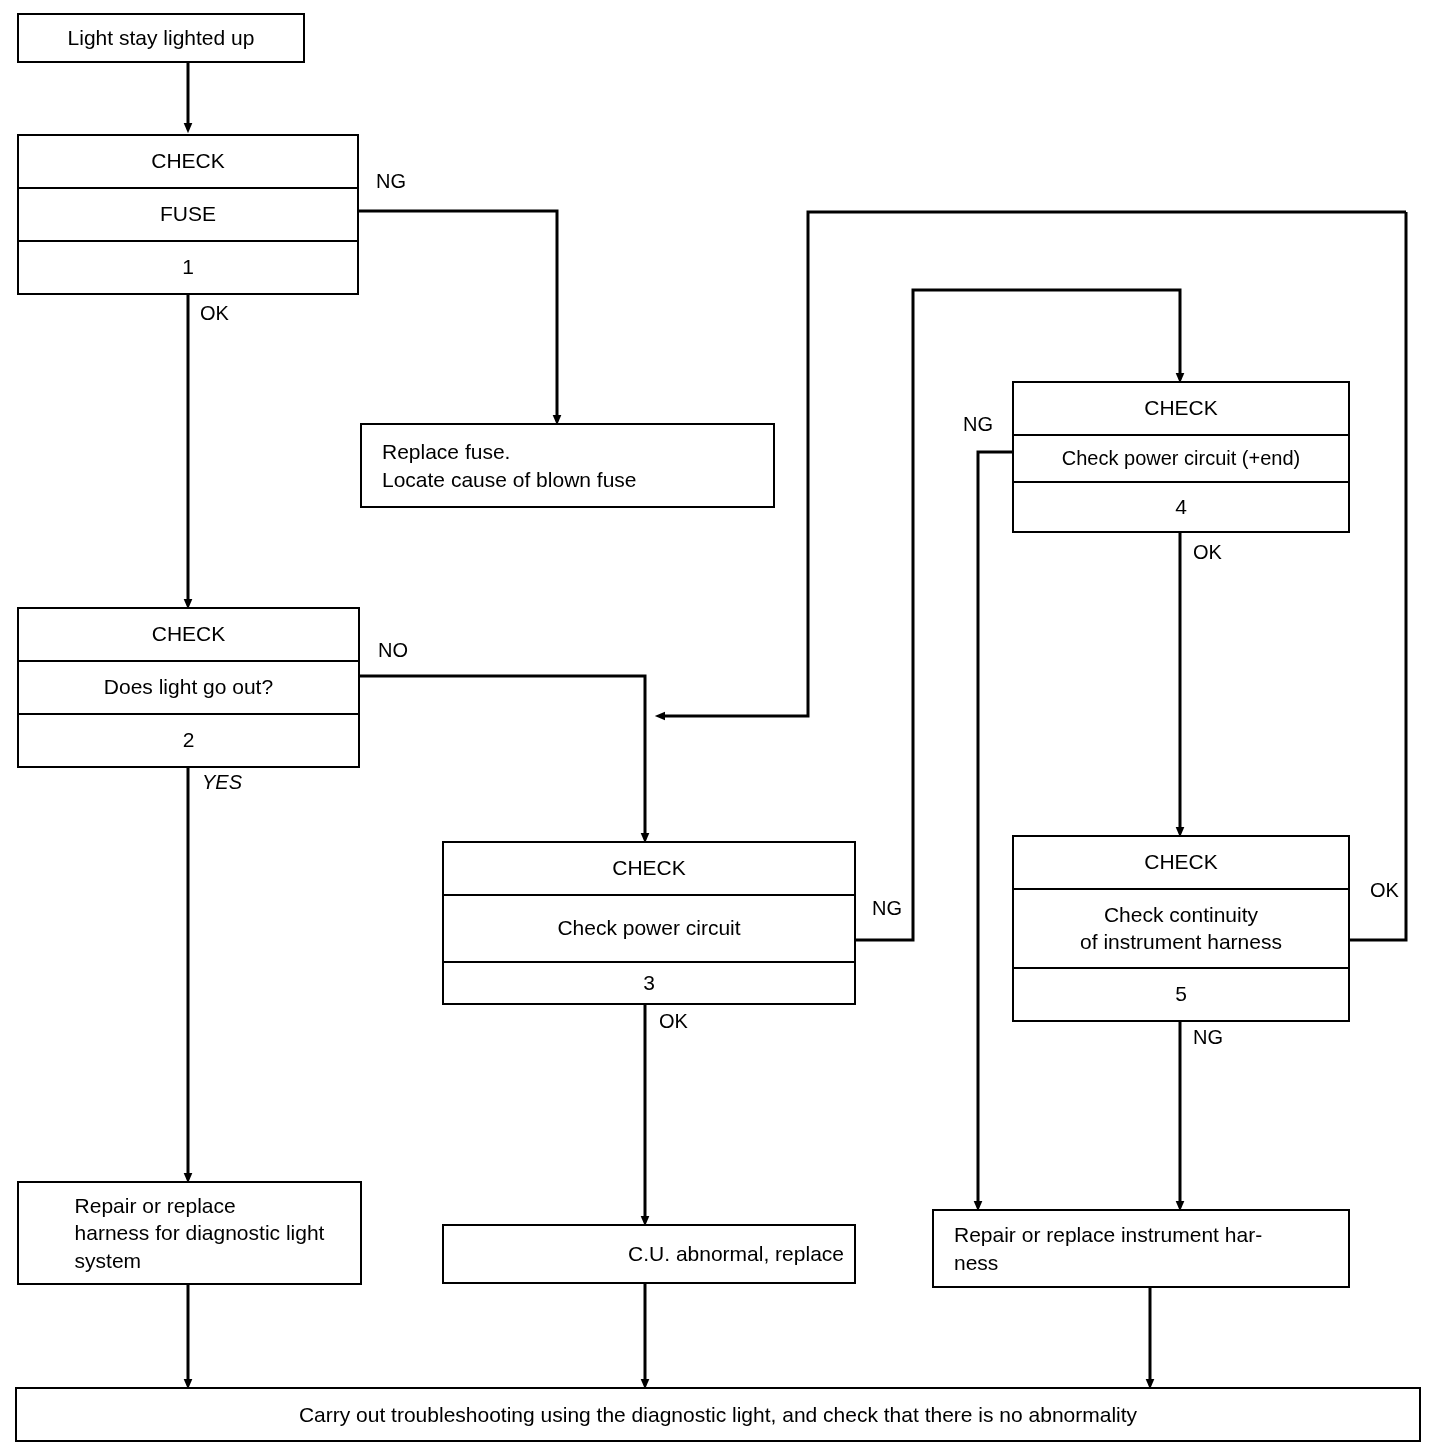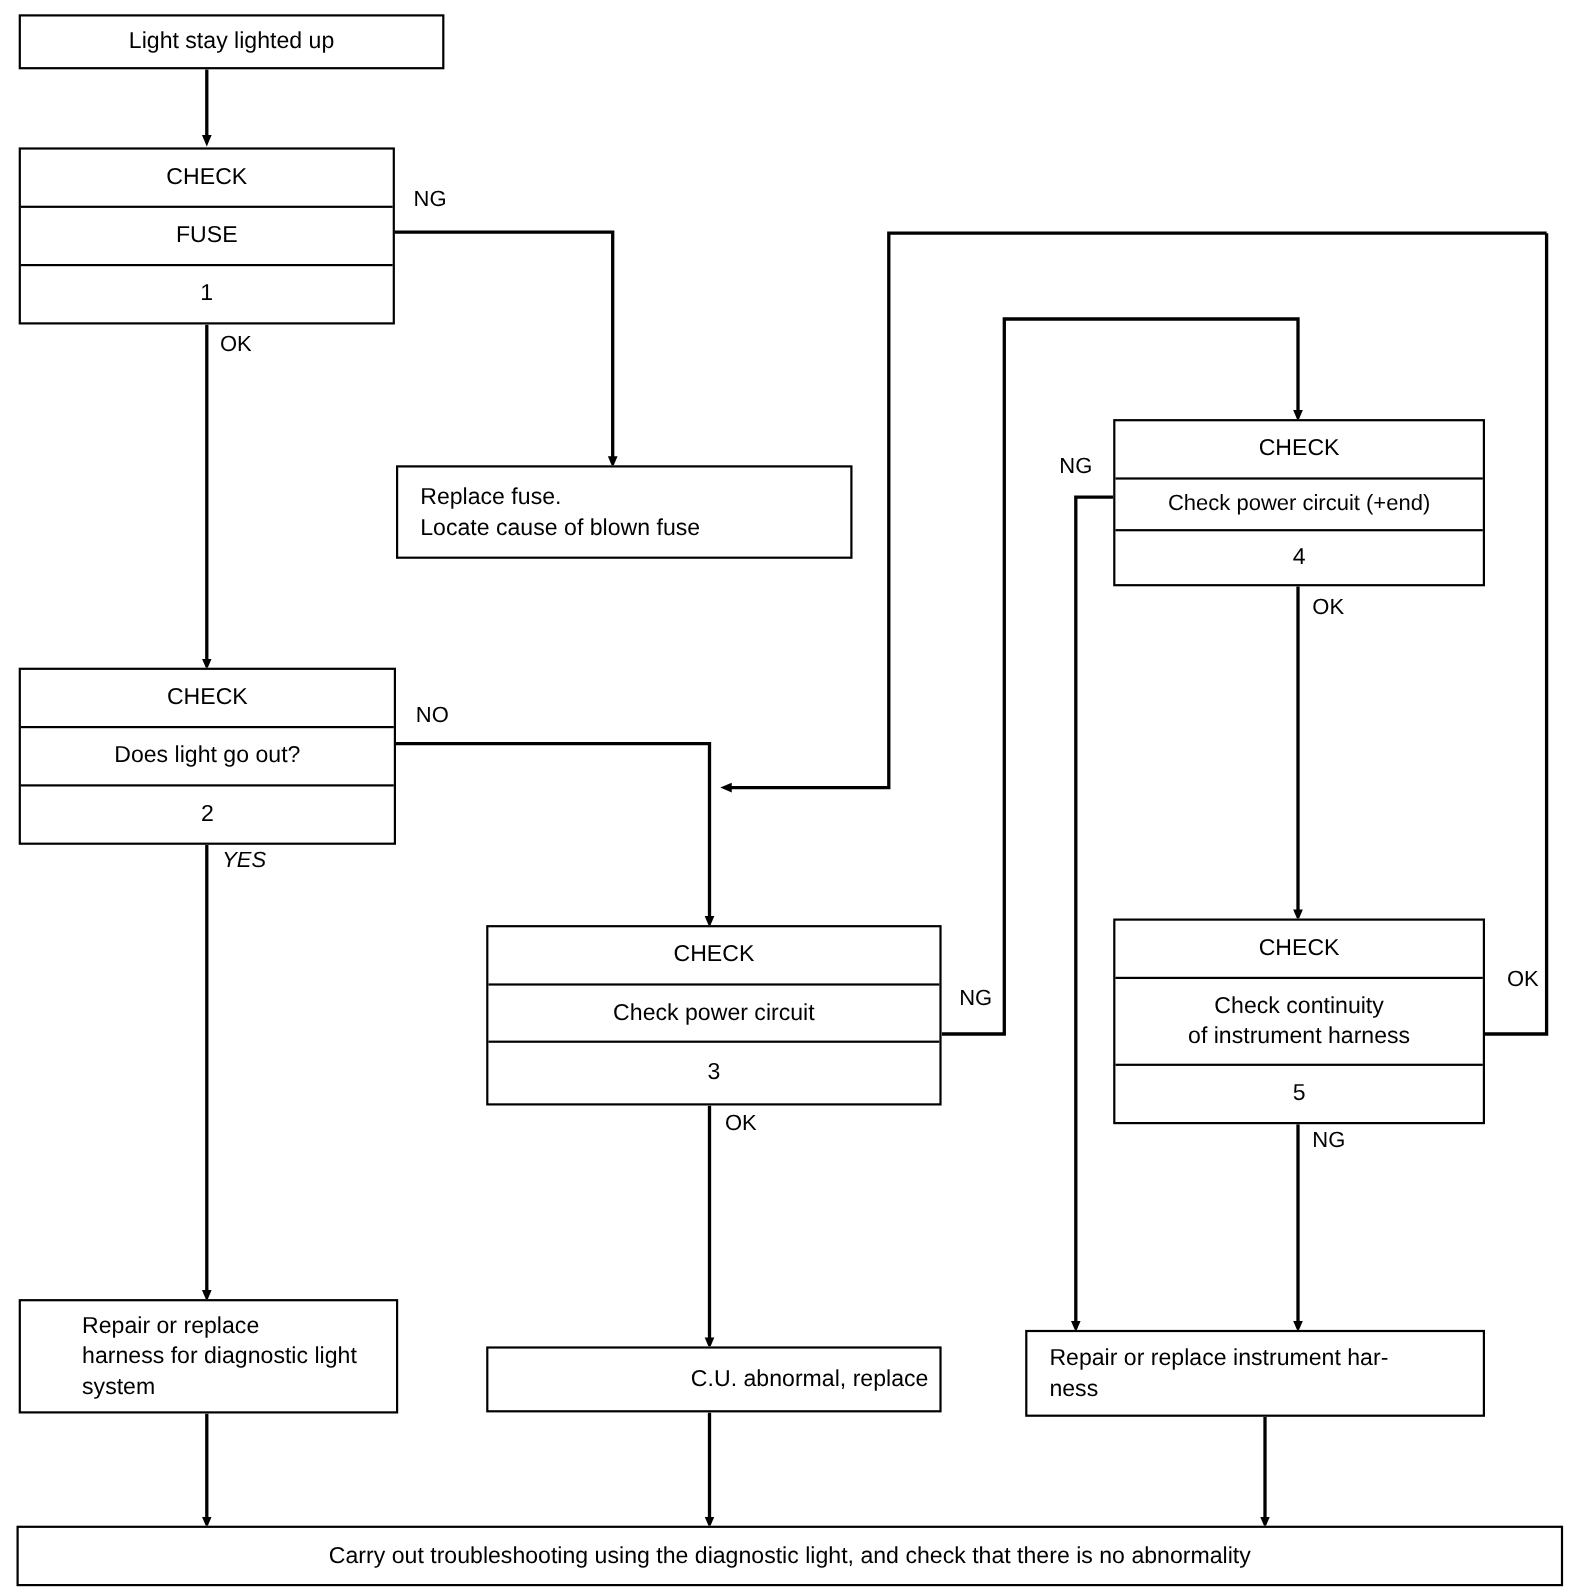--- a/index.html
+++ b/index.html
@@ -114,21 +114,21 @@
 
       <path d="M1180,1022 L1180,1206" marker-end="url(#ah)"></path>
 
       <path d="M188,1285 L188,1384" marker-end="url(#ah)"></path>
       <path d="M645,1284 L645,1384" marker-end="url(#ah)"></path>
       <path d="M1150,1288 L1150,1384" marker-end="url(#ah)"></path>
 
     </g>
   </svg>
 
-  <div class="plain center-text" style="left:17px; top:13px; width:387px; height:50px;">
+  <div class="plain center-text" style="left:17px; top:13px; width:288px; height:50px;">
     <span>Light stay lighted up</span>
   </div>
 
   <div class="box" style="left:17px; top:134px; width:342px; height:161px;">
     <div class="cell" style="height:51px;">CHECK</div>
     <div class="cell" style="height:53px;">FUSE</div>
     <div class="cell" style="flex:1;">1</div>
   </div>
 
   <div class="plain left-text" style="left:360px; top:423px; width:415px; height:85px;">
@@ -137,21 +137,21 @@
   </div>
 
   <div class="box" style="left:17px; top:607px; width:343px; height:161px;">
     <div class="cell" style="height:51px;">CHECK</div>
     <div class="cell" style="height:53px;">Does light go out?</div>
     <div class="cell" style="flex:1;">2</div>
   </div>
 
   <div class="box" style="left:442px; top:841px; width:414px; height:164px;">
     <div class="cell" style="height:51px;">CHECK</div>
-    <div class="cell" style="height:52px;">Check power circuit</div>
+    <div class="cell" style="height:67px;">Check power circuit</div>
     <div class="cell" style="flex:1;">3</div>
   </div>
 
   <div class="box" style="left:1012px; top:381px; width:338px; height:152px;">
     <div class="cell" style="height:51px;">CHECK</div>
     <div class="cell" style="height:47px; font-size:20px;">Check power circuit (+end)</div>
     <div class="cell" style="flex:1;">4</div>
   </div>
 
   <div class="box" style="left:1012px; top:835px; width:338px; height:187px;">

